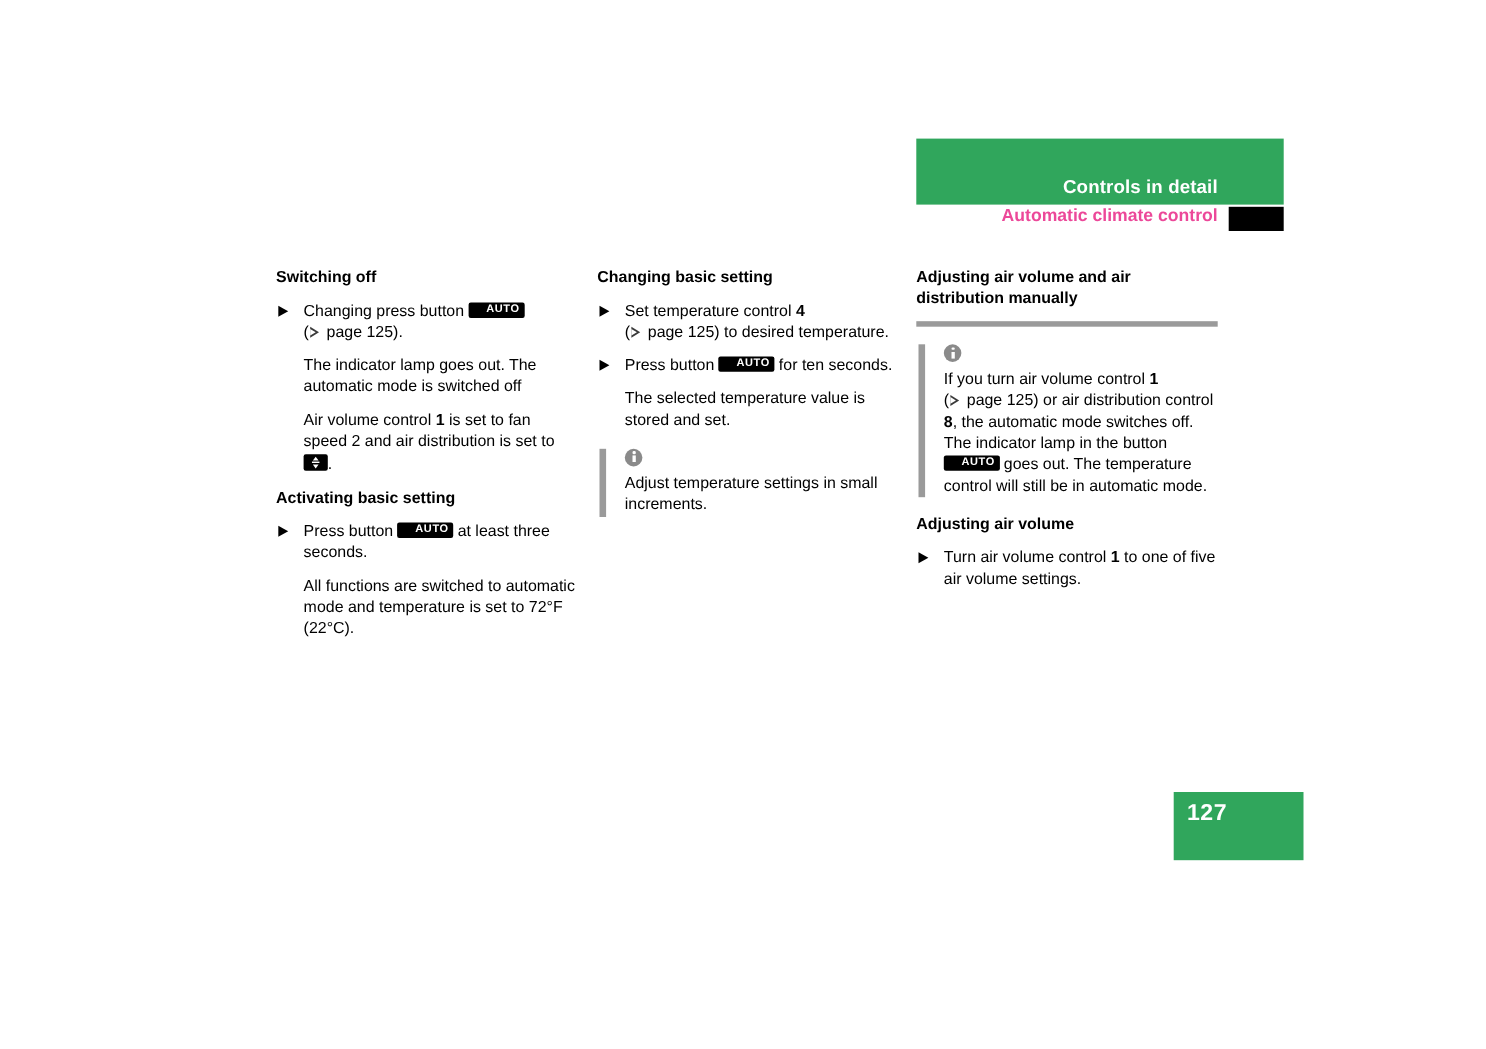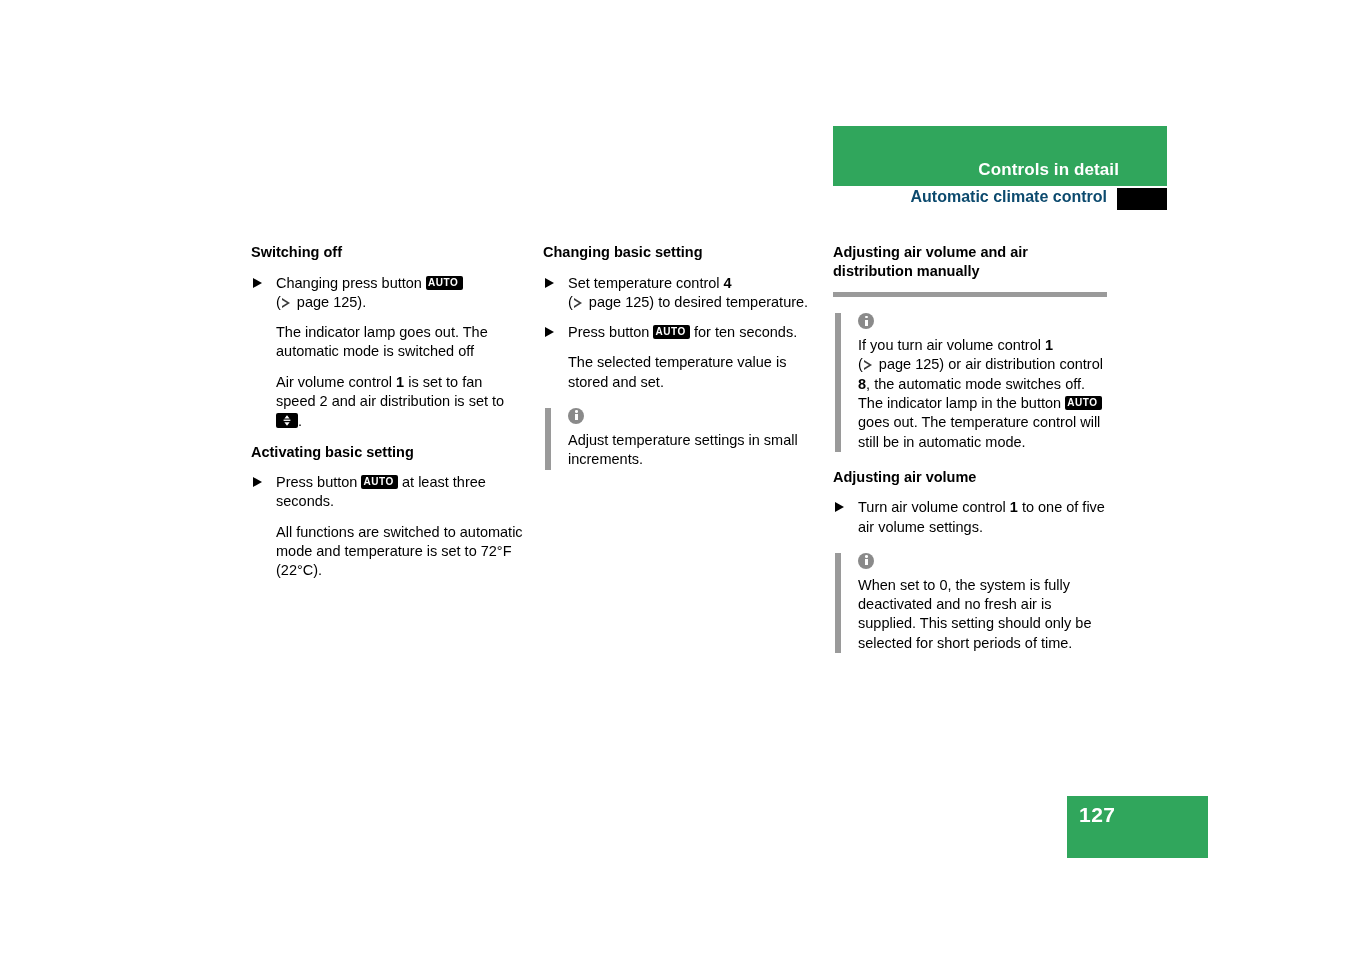--- a/index.html
+++ b/index.html
@@ -20,42 +20,42 @@
   .header-band {
     position: absolute;
     left: 833px;
     top: 126px;
     width: 334px;
     height: 60px;
     background: #30a65c;
   }
   .header-band-title {
     position: absolute;
-    right: 48px;
+    right: 60px;
     bottom: 6px;
     font-size: 17px;
     font-weight: bold;
     color: #ffffff;
     letter-spacing: 0.1px;
     white-space: nowrap;
   }
   .header-sub {
     position: absolute;
     left: 833px;
     top: 188px;
     width: 334px;
     height: 24px;
   }
   .header-sub-title {
     position: absolute;
     right: 60px;
     top: 0px;
     font-size: 16px;
     font-weight: bold;
-    color: #0c4a6e;
+    color: #ec4899;
     white-space: nowrap;
   }
   .header-tab {
     position: absolute;
     left: 1117px;
     top: 188px;
     width: 50px;
     height: 22px;
     background: #000000;
   }
@@ -136,21 +136,21 @@
 
   
   .btn-auto {
     display: inline-block;
     background: #000000;
     color: #ffffff;
     font-family: "Liberation Sans", sans-serif;
     font-size: 10px;
     font-weight: bold;
     letter-spacing: 0.6px;
-    padding: 2px 4px 2px 2px;
+    padding: 2px 4px 2px 16px;
     border-radius: 2px;
     line-height: 1;
     position: relative;
     top: -1px;
     vertical-align: middle;
   }
 
   
   .glyph-airdist {
     display: inline-block;
@@ -205,25 +205,24 @@
     width: 2.5px;
     height: 6px;
     background: #ffffff;
   }
   .note-text { line-height: 1.33; }
 
   
   .page-number-box {
     position: absolute;
     left: 1067px;
-    top: 796px;
+    top: 720px;
     width: 118px;
     height: 62px;
     background: #30a65c;
-    padding-left: 23px;
   }
   .page-number-text {
     position: absolute;
     left: 12px;
     top: 7px;
     font-size: 21px;
     font-weight: bold;
     color: #ffffff;
     letter-spacing: 0.5px;
   }
@@ -309,22 +308,17 @@
     </div>
   </div>
 
   <h2 class="section-heading spaced-top">Adjusting air volume</h2>
 
   <div class="bullet-item">
     <span class="tri"></span>
     <span>Turn air volume control </span><b>1</b><span> to one of five air volume settings.</span>
   </div>
 
-  <div class="note">
-    <span class="note-bar"></span>
-    <span class="note-icon"></span>
-    <div class="note-text">When set to 0, the system is fully deactivated and no fresh air is supplied. This setting should only be selected for short periods of time.</div>
-  </div>
 </div>
 
 <div class="page-number-box">
   <div class="page-number-text">127</div>
 </div>
 
 </body></html>

